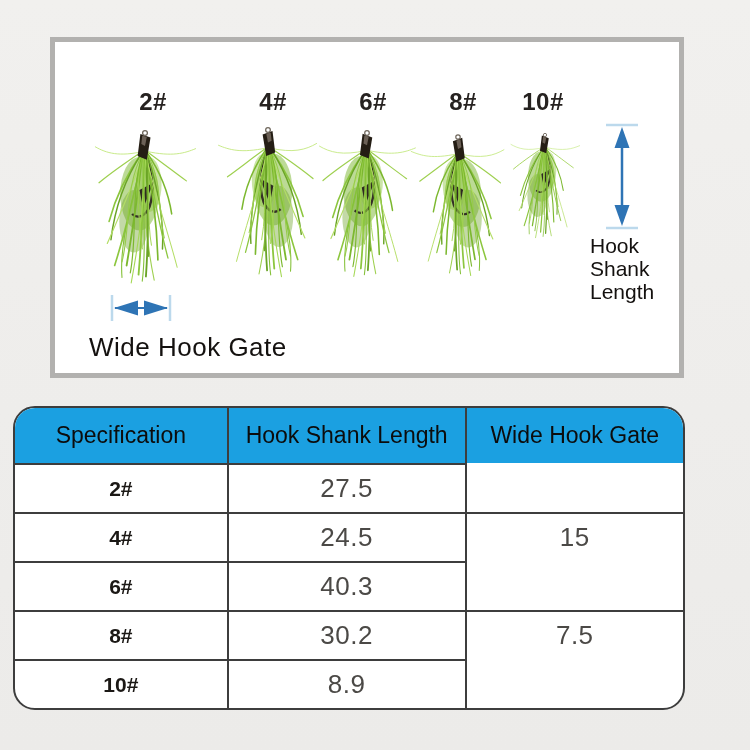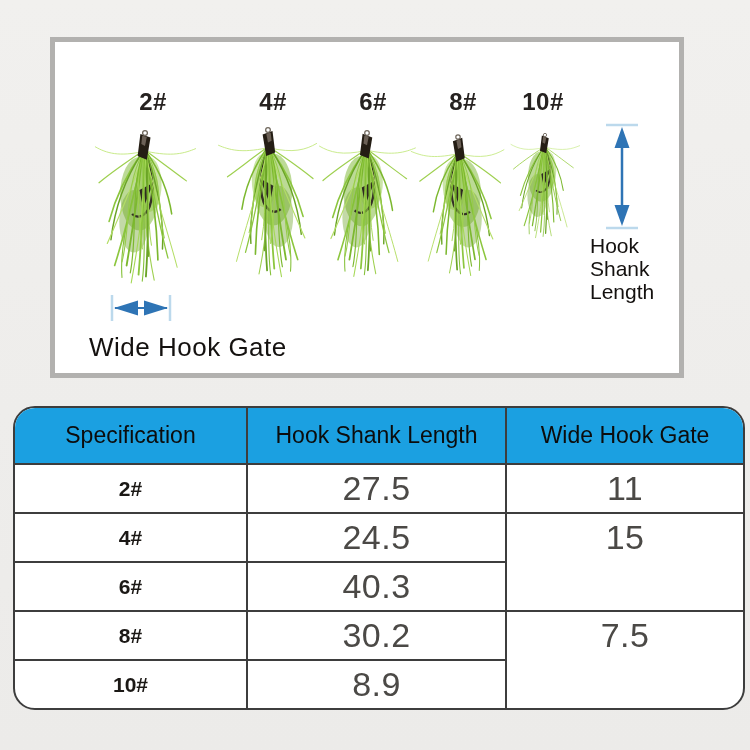--- a/index.html
+++ b/index.html
@@ -26,36 +26,36 @@
     position:absolute;left:535px;top:192px;width:84px;
     font-size:21px;line-height:23px;color:#14110f;
   }
   .gate-note{
     position:absolute;left:34px;top:290px;
     font-size:26px;color:#14110f;white-space:nowrap;letter-spacing:0.5px;
   }
 
   
   .spec-table{
-    position:absolute;left:13px;top:406px;width:732px;height:304px;
+    position:absolute;left:13px;top:406px;width:672px;height:304px;
     box-sizing:border-box;background:#ffffff;
     border:2px solid #3d3d3d;border-radius:22px;overflow:hidden;
     display:grid;grid-template-rows:55px repeat(5,1fr);
   }
   .trow{display:grid;grid-template-columns:32% 35.6% 32.4%;}
   .trow>div{
     display:flex;align-items:center;justify-content:center;
     box-sizing:border-box;
   }
   .trow>div:nth-child(1),.trow>div:nth-child(2){border-right:2px solid #3d3d3d;}
   .trow.body>div{border-top:2px solid #3d3d3d;}
   .thead{background:#1ba0e1;}
   .th{font-size:23px;color:#0c0c0c;}
   .cell-spec{font-size:21px;font-weight:bold;color:#1b1815;}
-  .cell-val{font-size:34px;color:#4b4946;letter-spacing:0.5px;}
+  .cell-val{font-size:26px;color:#4b4946;letter-spacing:0.5px;}
 </style>
 </head>
 <body>
 
 <div class="page">
 
   <div class="photo-panel">
 
     <svg class="panel-art" viewBox="0 0 624 331" aria-hidden="true">
       <defs>
@@ -139,21 +139,20 @@
   <div class="spec-table">
     <div class="trow thead">
       <div class="th">Specification</div>
       <div class="th">Hook Shank Length</div>
       <div class="th">Wide Hook Gate</div>
     </div>
 
     <div class="trow body">
       <div class="cell-spec">2#</div>
       <div class="cell-val">27.5</div>
-      <div class="cell-val">11</div>
     </div>
     <div class="trow body">
       <div class="cell-spec">4#</div>
       <div class="cell-val">24.5</div>
       <div class="cell-val">15</div>
     </div>
     <div class="trow body">
       <div class="cell-spec">6#</div>
       <div class="cell-val">40.3</div>
     </div>

